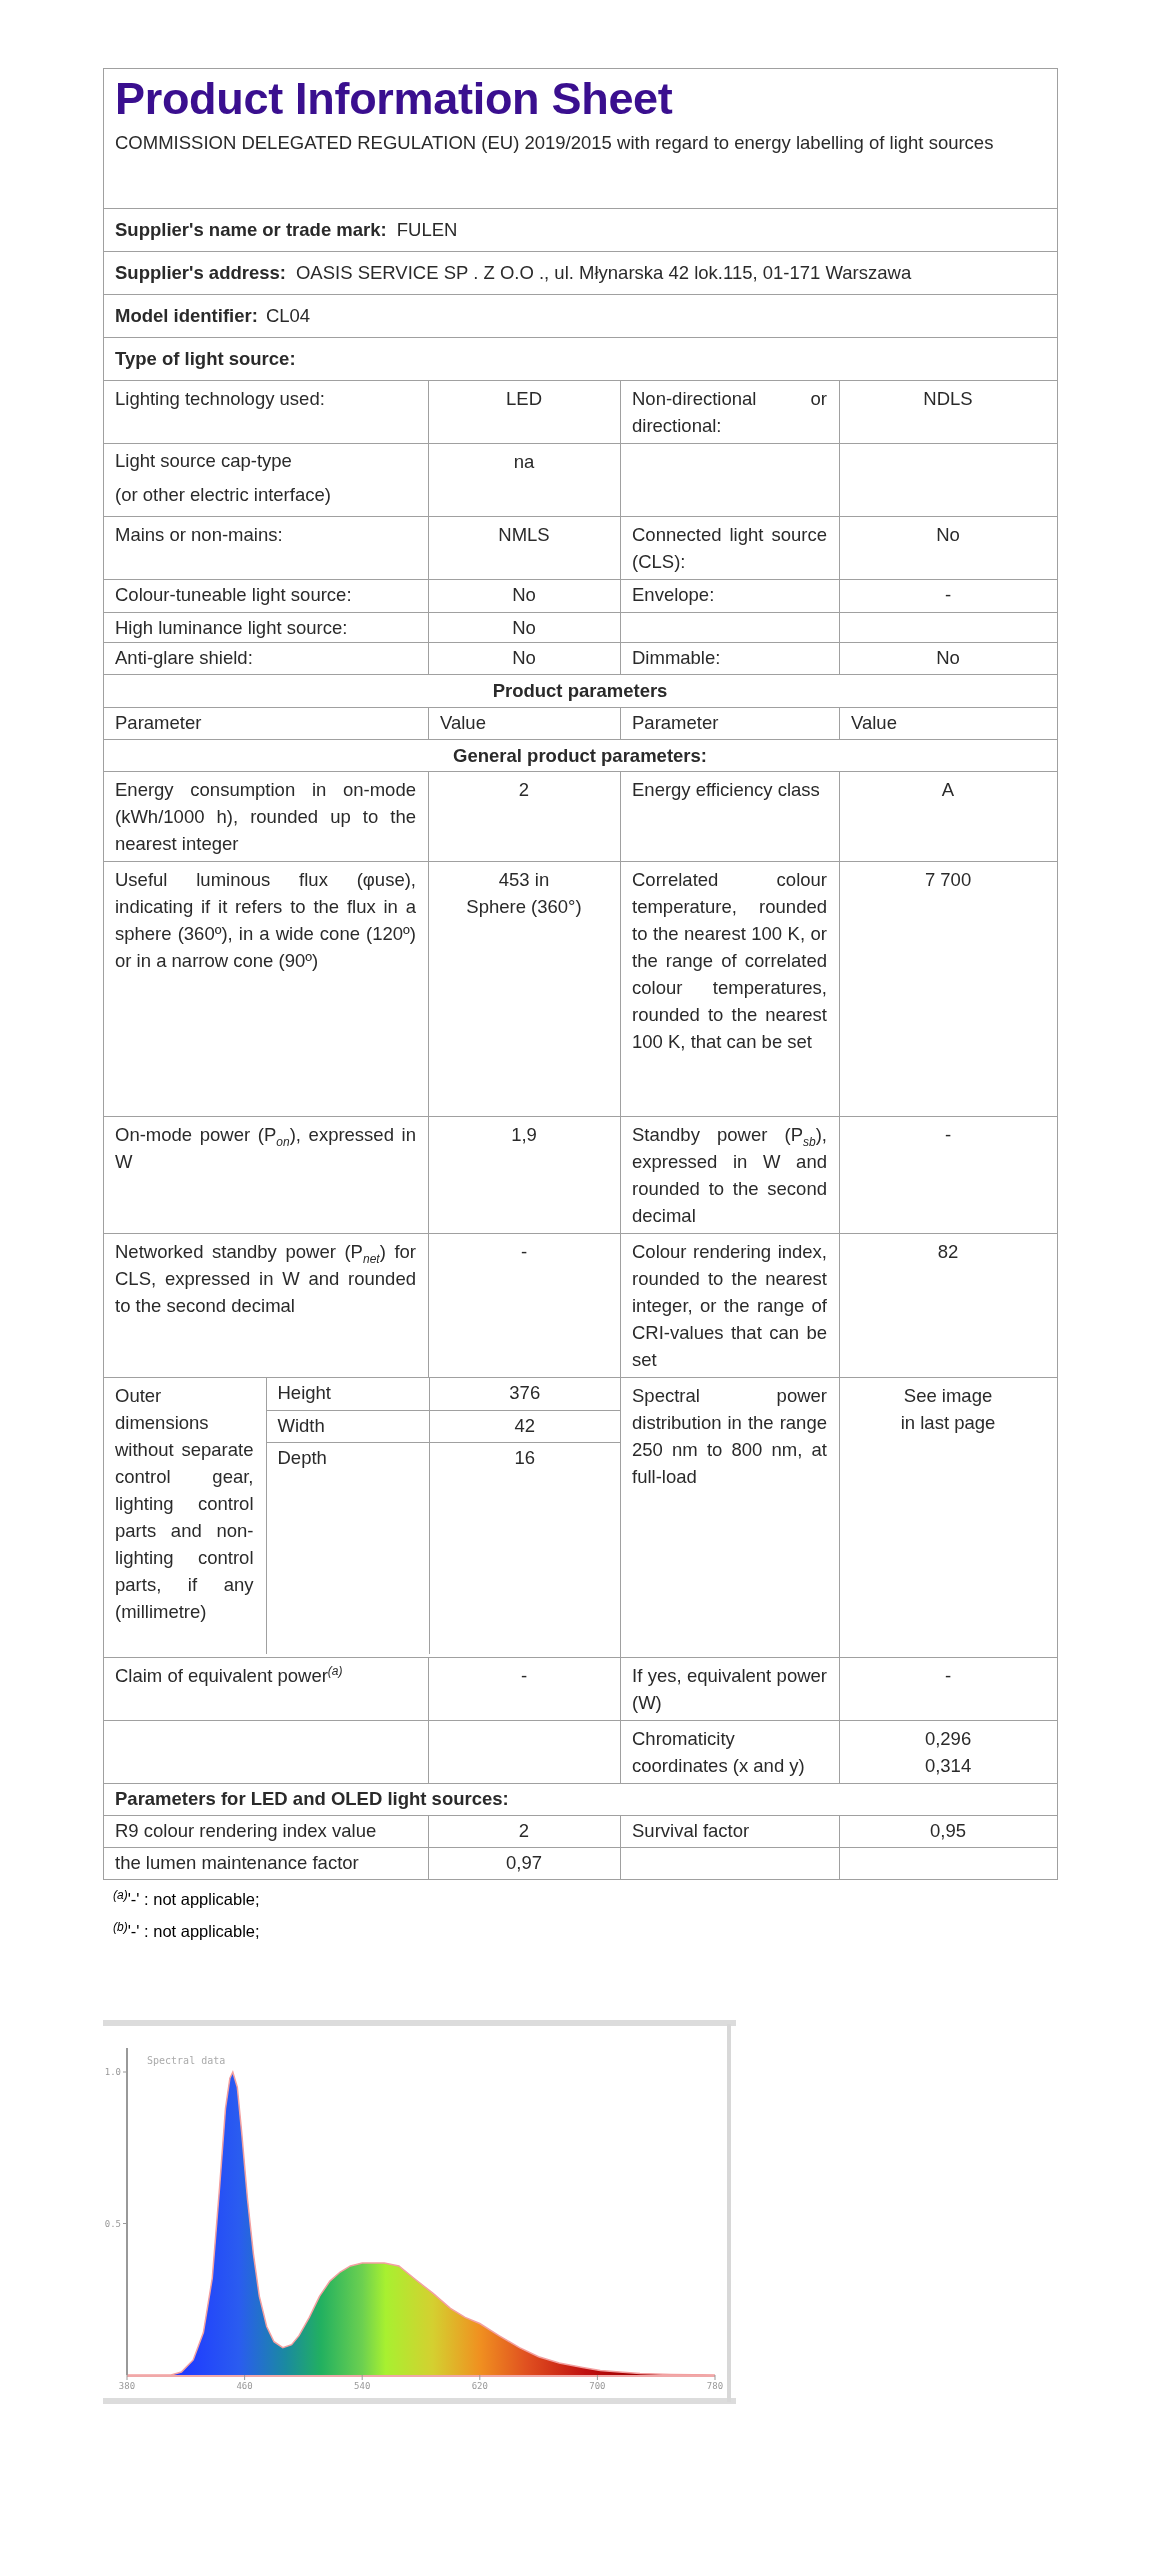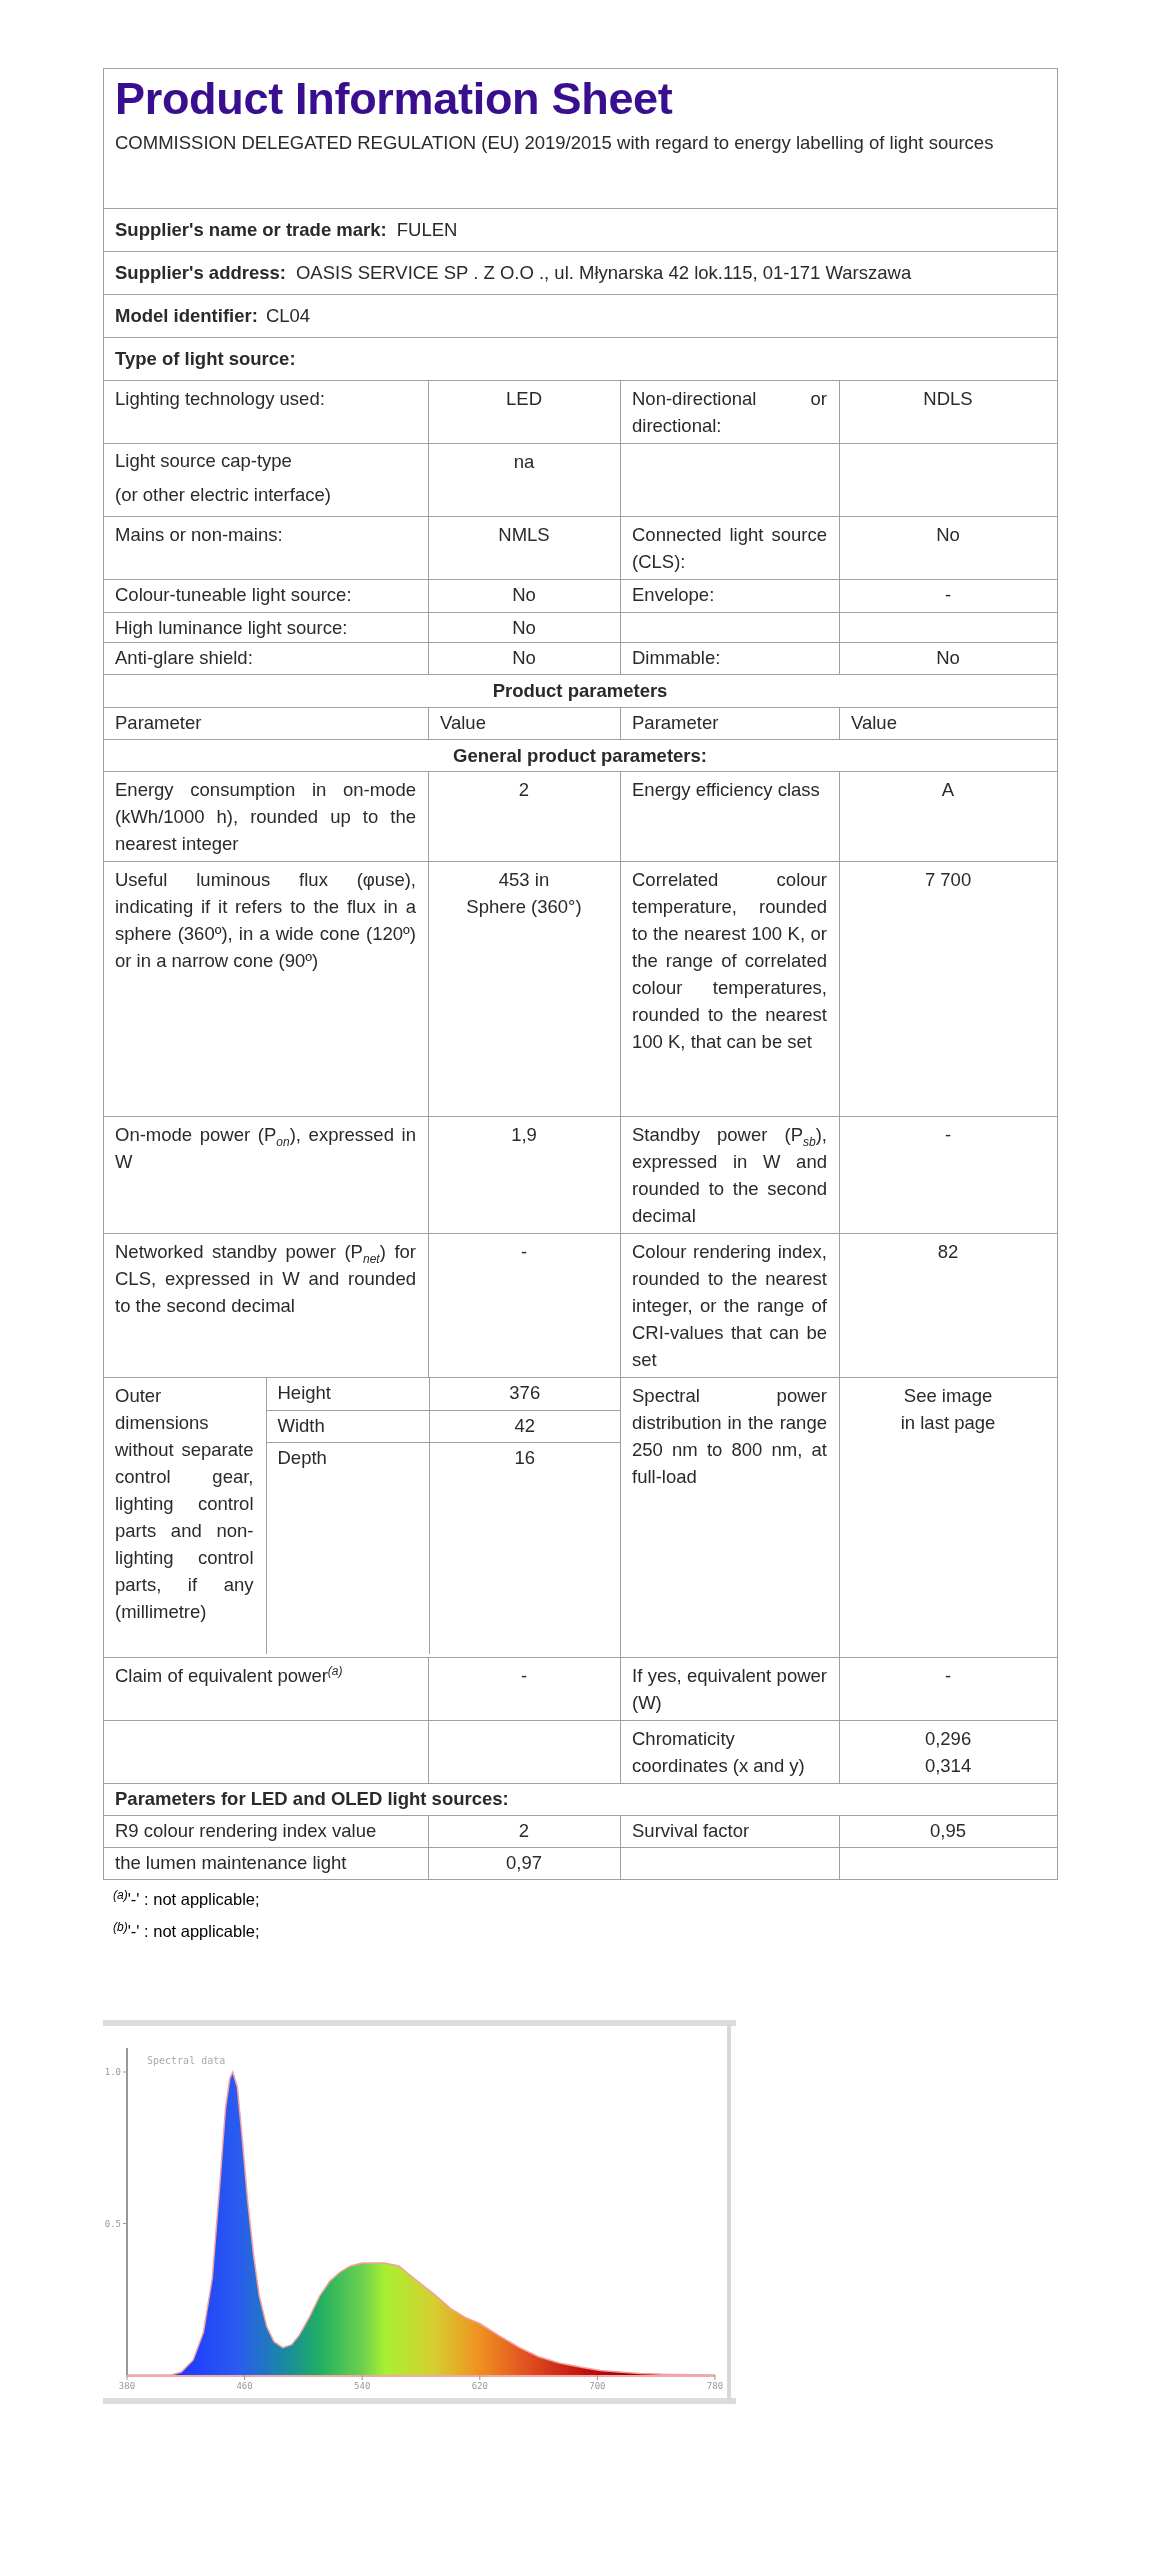--- a/index.html
+++ b/index.html
@@ -189,21 +189,21 @@
   <tr style="height:32px">
     <td colspan="4" class="b" style="padding-top:1px;padding-bottom:1px">Parameters for LED and OLED light sources:</td>
   </tr>
   <tr style="height:32px">
     <td style="padding-top:1px;padding-bottom:1px">R9 colour rendering index value</td>
     <td class="c" style="padding-top:1px;padding-bottom:1px">2</td>
     <td style="padding-top:1px;padding-bottom:1px">Survival factor</td>
     <td class="c" style="padding-top:1px;padding-bottom:1px">0,95</td>
   </tr>
   <tr style="height:32px">
-    <td style="padding-top:1px;padding-bottom:1px">the lumen maintenance light</td>
+    <td style="padding-top:1px;padding-bottom:1px">the lumen maintenance factor</td>
     <td class="c" style="padding-top:1px;padding-bottom:1px">0,97</td>
     <td></td>
     <td></td>
   </tr>
 </tbody>
   </table>
 
 <div class="footnote" style="top:1890px"><sup>(a)</sup><span>'-' : not applicable;</span></div>
 <div class="footnote" style="top:1922px"><sup>(b)</sup><span>'-' : not applicable;</span></div>
 

